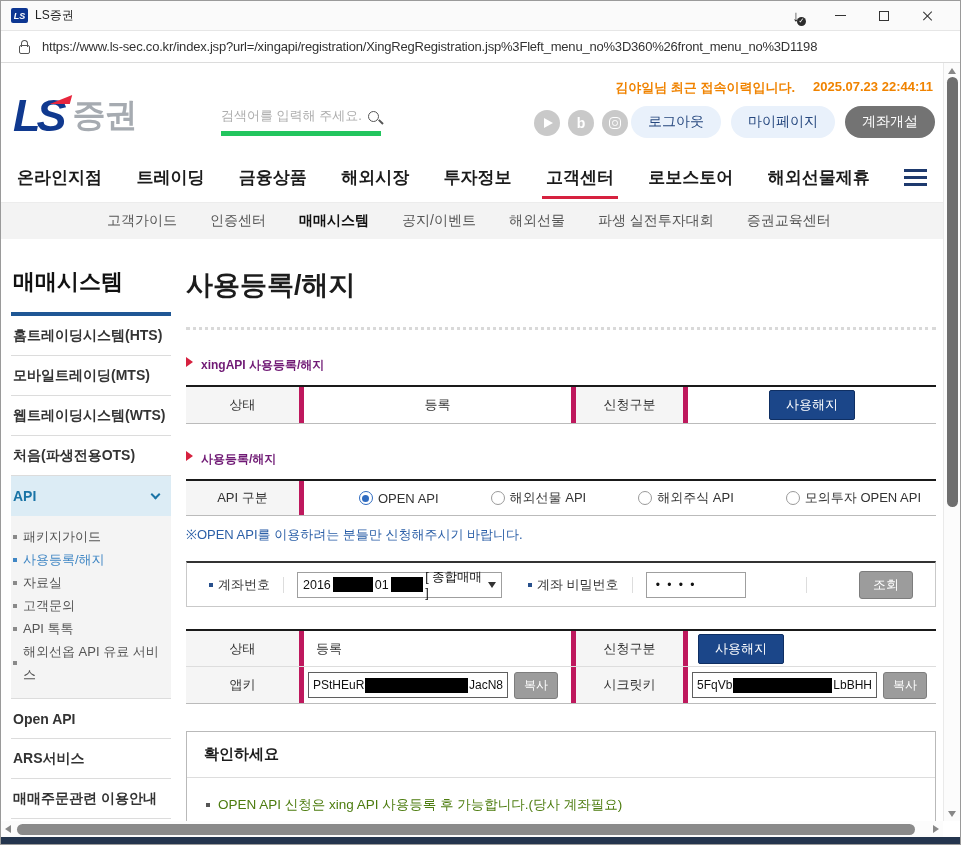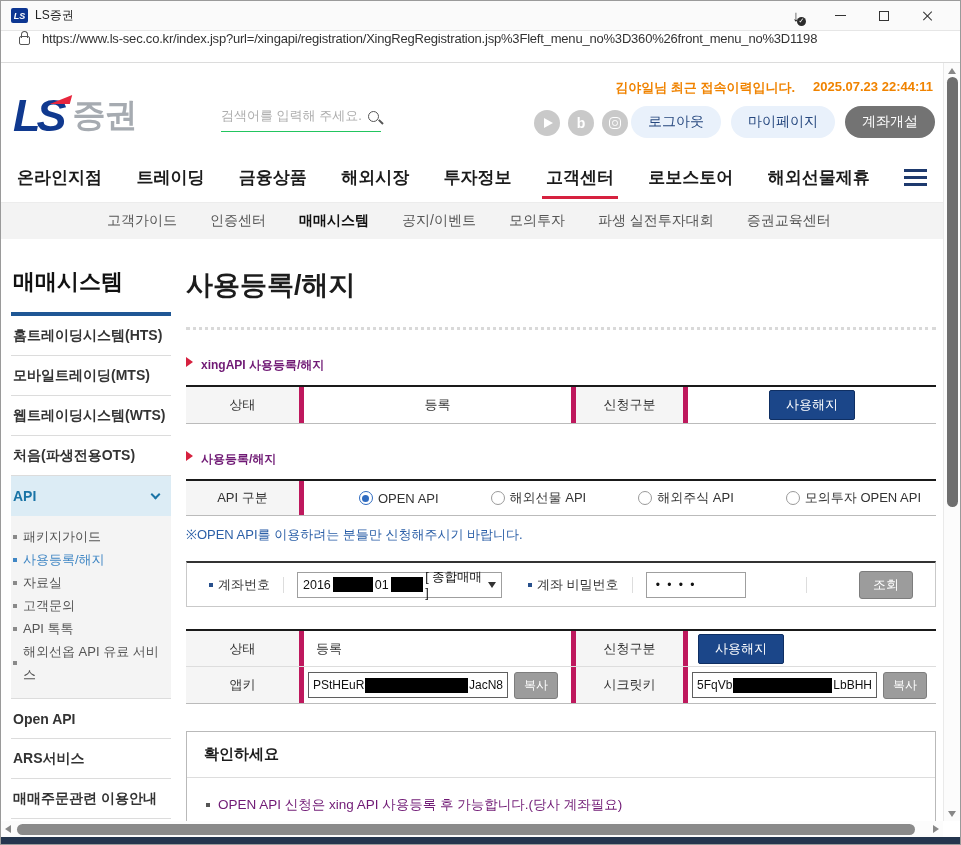--- a/index.html
+++ b/index.html
@@ -20,38 +20,38 @@
   .wc { width:44px; height:28px; display:flex; align-items:center; justify-content:center; position:relative; }
   .dl-arrow { font-size:15px; font-weight:bold; color:#222; line-height:1; }
   .dl-badge { position:absolute; bottom:4px; right:12px; width:9px; height:9px; border-radius:50%;
     background:#2b2b2b; color:#fff; font-size:7px; display:flex; align-items:center; justify-content:center; }
   .min-glyph { width:11px; height:1.5px; background:#333; }
   .max-glyph { width:10px; height:10px; border:1.2px solid #333; }
   .x-glyph { width:12px; height:12px; position:relative; }
   .x-glyph::before,.x-glyph::after { content:""; position:absolute; left:5px; top:0; width:1.4px; height:12px; background:#333; }
   .x-glyph::before { transform:rotate(45deg); } .x-glyph::after { transform:rotate(-45deg); }
   
-  .urlbar { height:32px; display:flex; padding:0 18px; gap:12px;
+  .urlbar { height:32px; display:flex; align-items:center; padding:0 18px; gap:12px;
     border-bottom:1px solid #dcdcdc; background:#fff; }
   .lock { width:11px; height:9px; border:1.5px solid #555; border-radius:2px; position:relative; margin-top:5px; }
   .lock::before { content:""; position:absolute; top:-6px; left:1px; width:5px; height:6px;
     border:1.5px solid #555; border-bottom:none; border-radius:4px 4px 0 0; }
   .url-text { font-size:13px; color:#333; letter-spacing:-0.2px; }
   
   .viewport { position:absolute; top:62px; left:0; right:17px; bottom:23px; overflow:hidden; background:#fff; }
   
   .site-header { height:90px; position:relative; }
   .logo { position:absolute; left:12px; top:30px; display:flex; align-items:flex-end; }
   .logo-ls { font-size:45px; font-weight:bold; font-style:italic; color:#10398f; letter-spacing:-4px; line-height:0.95; }
   .logo-arrow { width:0; height:0; border-bottom:9px solid #e8263d; border-left:20px solid transparent;
     margin-left:-12px; margin-bottom:34px; transform:skewX(-15deg); }
   .logo-suffix { font-size:33px; font-weight:bold; color:#a6abb1; margin-left:2px; letter-spacing:-1px; }
   .login-info { position:absolute; right:10px; top:16px; display:flex; gap:18px;
     font-size:13px; font-weight:bold; color:#f08300; }
-  .search { position:absolute; left:220px; top:44px; width:160px; border-bottom:1px solid #22c55e;
+  .search { position:absolute; left:220px; top:44px; width:160px; border-bottom:5px solid #22c55e;
     display:flex; align-items:center; padding-bottom:6px; }
   .search-ph { font-size:13px; color:#adadad; flex:1; }
   .mag { width:11px; height:11px; border:1.7px solid #555; border-radius:50%; position:relative; margin-right:2px; }
   .mag::after { content:""; position:absolute; width:6px; height:1.7px; background:#555;
     transform:rotate(45deg); right:-6px; bottom:-2px; }
   .social { position:absolute; left:533px; top:47px; display:flex; gap:8px; }
   .soc { width:26px; height:26px; border-radius:50%; background:#c9c9c9; color:#fff;
     display:flex; align-items:center; justify-content:center; font-size:14px; font-weight:bold; }
   .play-tri { width:0; height:0; border-left:9px solid #fff; border-top:5.5px solid transparent; border-bottom:5.5px solid transparent; margin-left:2px; }
   .insta { width:12px; height:12px; border:1.8px solid #fff; border-radius:4px; position:relative; }
@@ -132,21 +132,21 @@
     border-right:4.5px solid transparent; margin-left:auto; }
   .pwbox { width:100px; height:26px; border:1px solid #9f9f9f; display:flex; align-items:center;
     padding:0 9px; font-size:12px; letter-spacing:2px; color:#111; }
   .keyinput { height:26px; border:1px solid #5f5f5f; display:flex; align-items:center;
     padding:0 4px; font-size:12px; color:#111; background:#fff; }
   .keyinput .blk { flex:1; margin:0 1px; }
   .kw-app { width:200px; } .kw-sec { width:185px; }
   .notice { border:1px solid #b9b9b9; margin-top:27px; }
   .notice-h { font-size:15px; font-weight:bold; color:#1c1c1c; padding:13px 17px; border-bottom:1px solid #ddd; }
   .notice-b { padding:15px 19px 20px; }
-  .notice-item { display:flex; gap:8px; font-size:13.5px; color:#701a75; line-height:1.78; }
+  .notice-item { display:flex; gap:8px; font-size:13.5px; color:#4d7c0f; line-height:1.78; }
   .notice-item .sq { width:4px; height:4px; background:#555; margin-top:10px; }
   
   .vscroll { position:absolute; top:62px; right:0; width:17px; bottom:23px; background:#fcfcfc;
     border-left:1px solid #eaeaea; }
   .vthumb { position:absolute; top:14px; left:3px; width:11px; height:430px; background:#6f6f6f; border-radius:6px; }
   .tri-up { position:absolute; top:5px; left:4px; width:0; height:0; border-bottom:6px solid #888;
     border-left:4.5px solid transparent; border-right:4.5px solid transparent; }
   .tri-down { position:absolute; bottom:4px; left:4px; width:0; height:0; border-top:6px solid #888;
     border-left:4.5px solid transparent; border-right:4.5px solid transparent; }
   .hscroll { position:absolute; left:0; right:17px; bottom:7px; height:16px; background:#fcfcfc;
@@ -237,21 +237,21 @@
         <span></span>
         <span></span>
       </div>
   </div>
 
   <div class="subnav">
     <span>고객가이드</span>
     <span>인증센터</span>
     <span class="active">매매시스템</span>
     <span>공지/이벤트</span>
-    <span>모의투자</span>
+    <span>해외선물</span>
     <span>파생 실전투자대회</span>
     <span>증권교육센터</span>
   </div>
 
   <div class="content">
 
     <div class="sidebar">
       <div class="sb-title">매매시스템</div>
       <div class="sb-bar"></div>
       <div class="sb-item">홈트레이딩시스템(HTS)</div>

